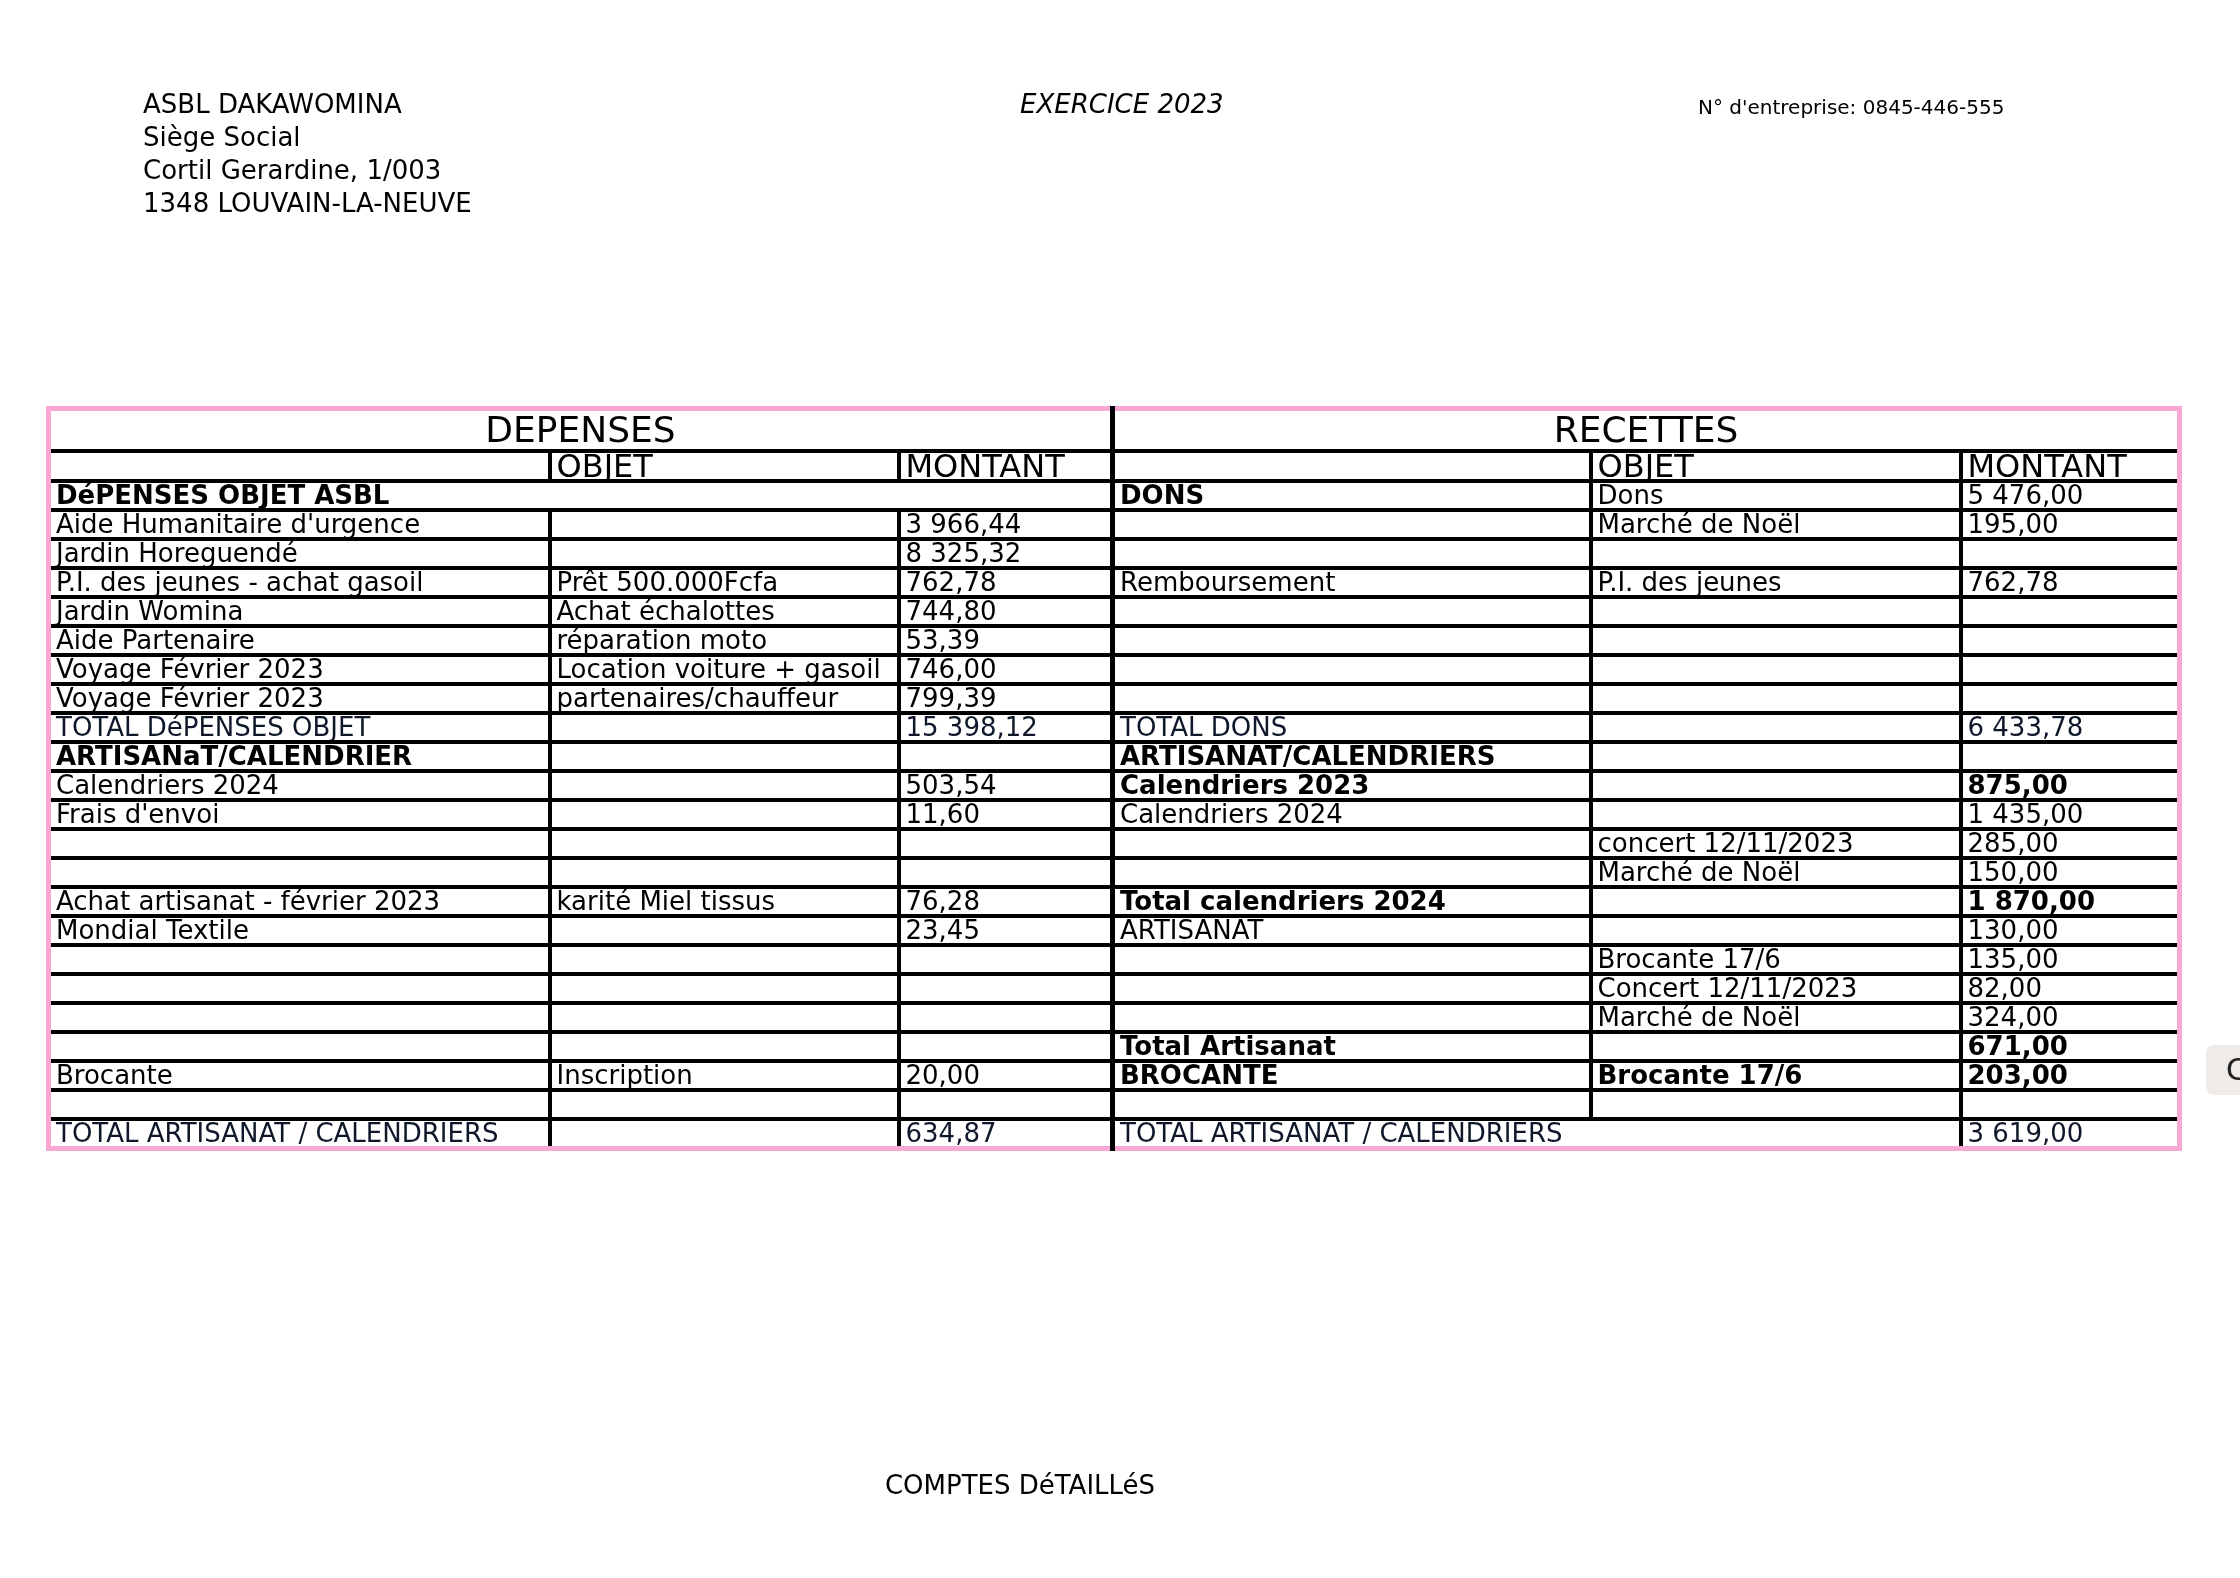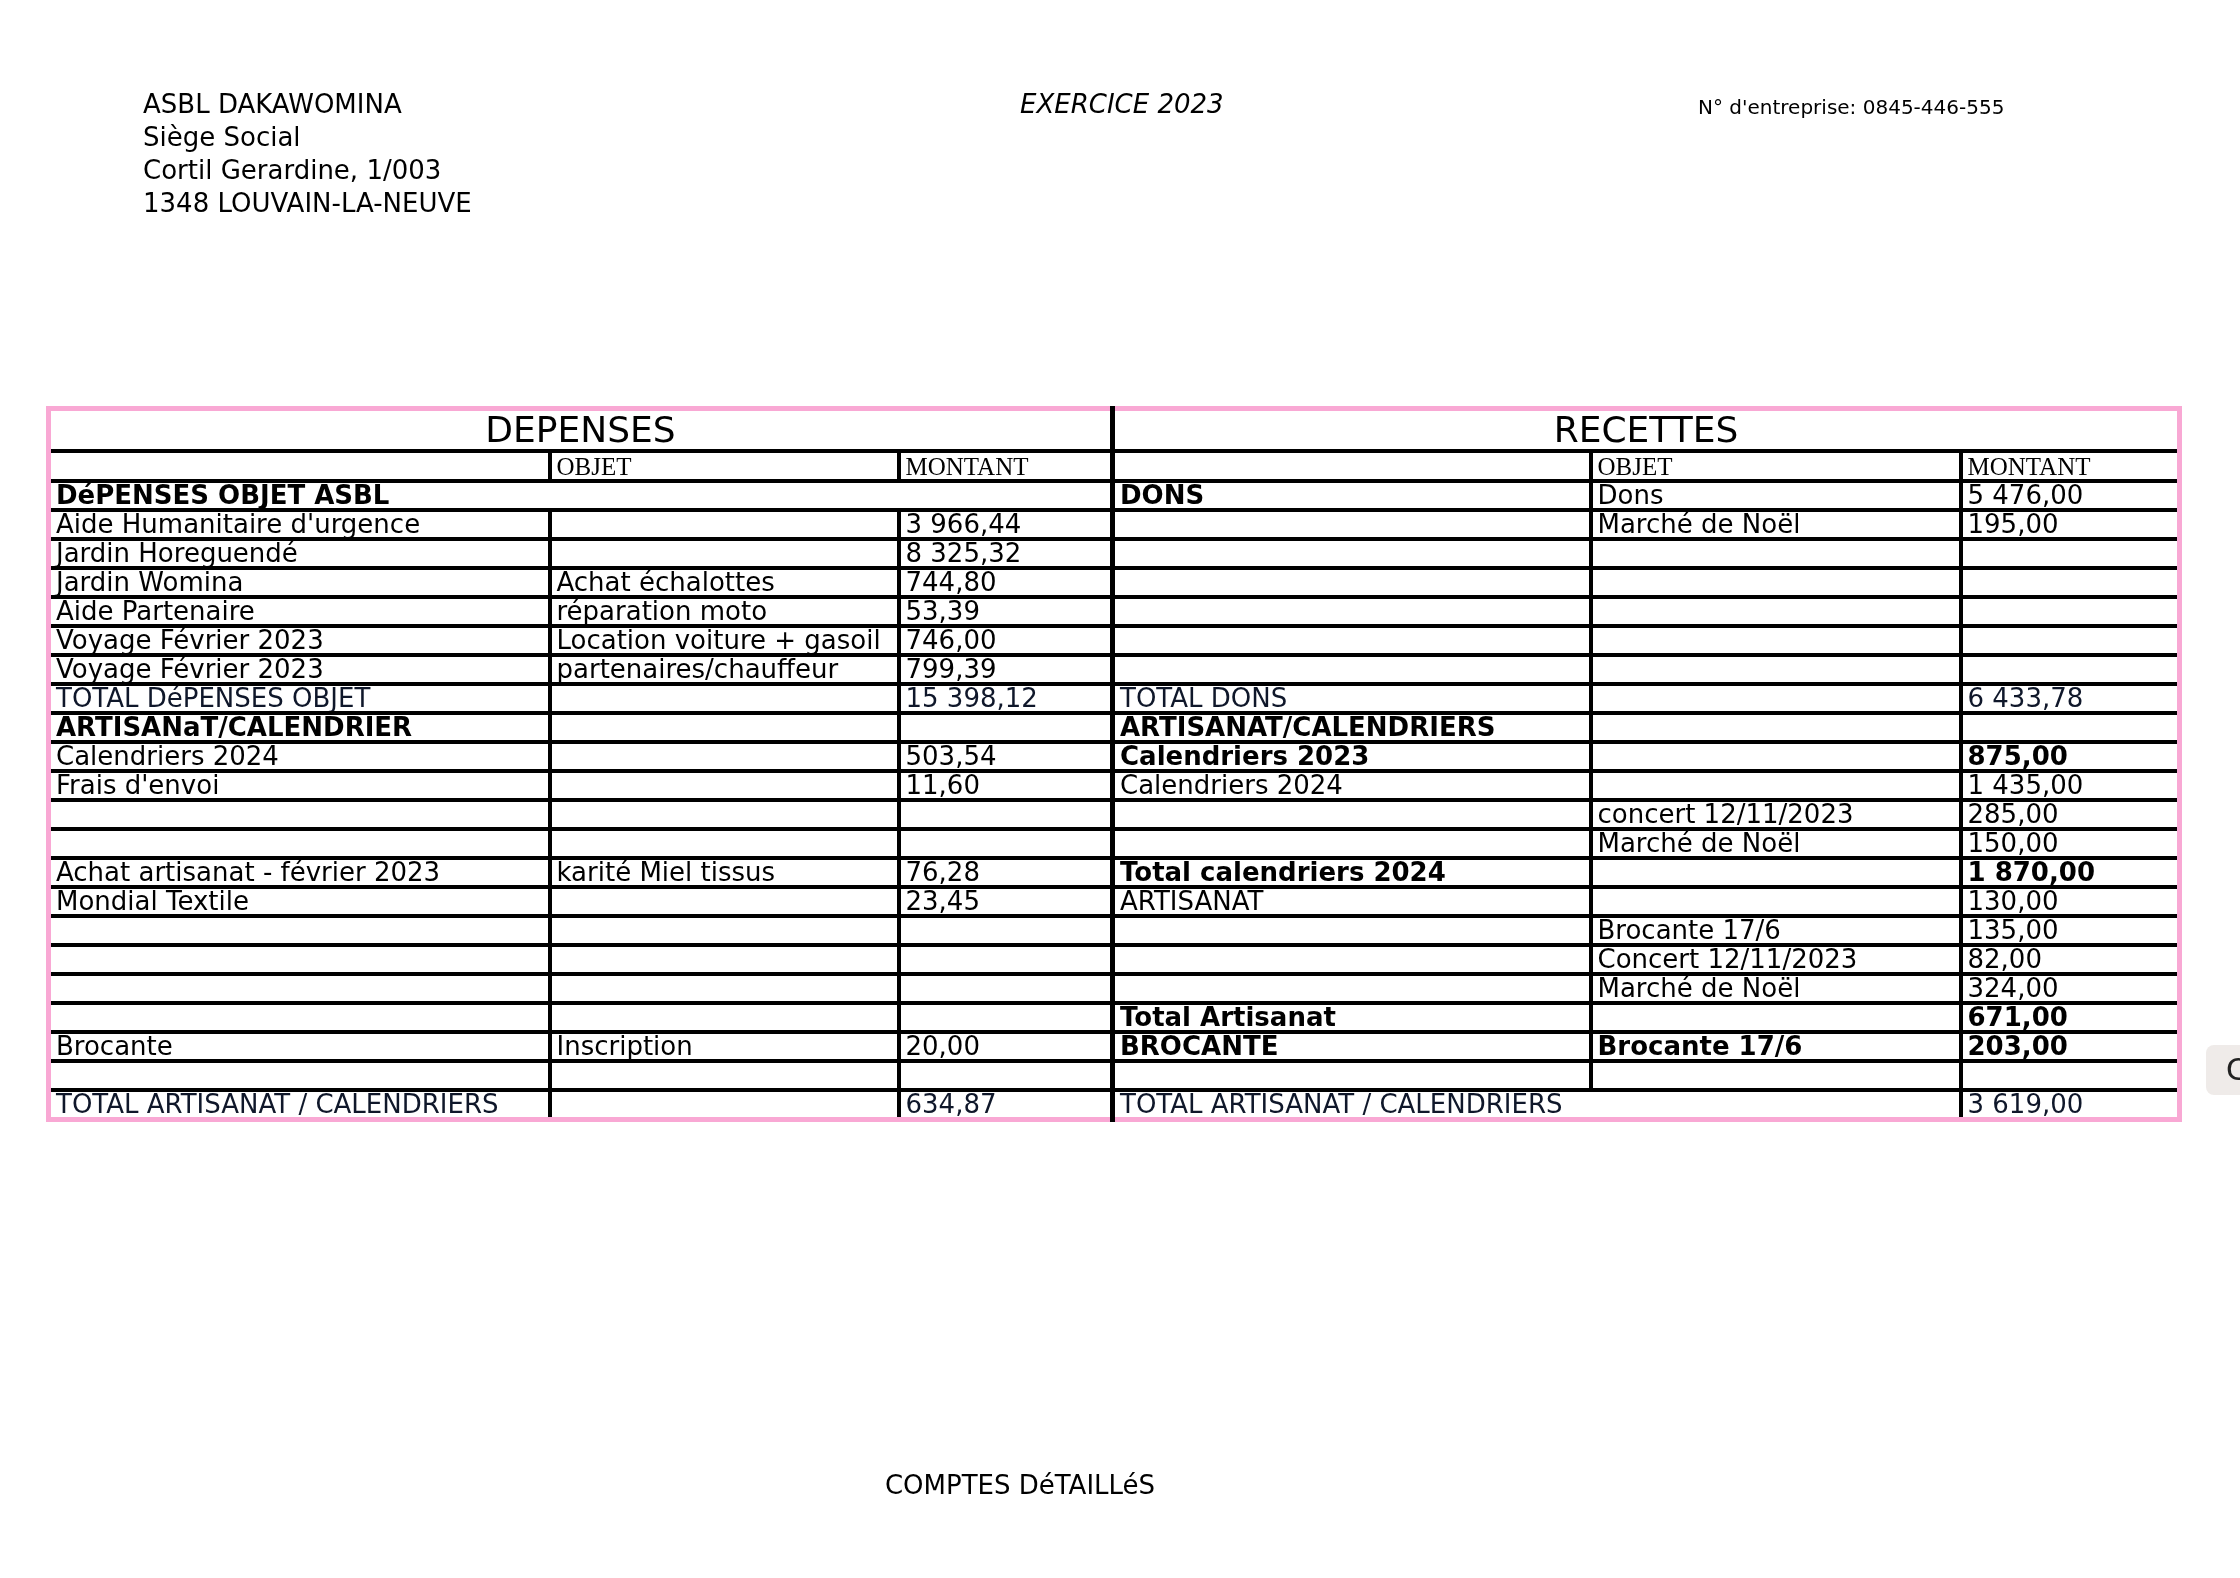--- a/index.html
+++ b/index.html
@@ -19,21 +19,21 @@
     border-collapse: collapse; table-layout: fixed;
     border: 5px solid #f9a8d4;
     font-family: "DejaVu Sans", sans-serif; font-size: 26px;
   }
   table.ledger td {
     border: 4px solid #000; padding: 0 5px; height: 25px; line-height: 25px;
     white-space: nowrap; overflow: hidden; vertical-align: bottom;
   }
   table.ledger td.sep { border-right-width: 5px; }
   table.ledger tr.title td { height: 38px; line-height: 38px; font-size: 36px; text-align: center; vertical-align: middle; }
-  table.ledger tr.colhdr td { height: 26px; font-size: 25px; font-family: Liberation Serif, serif; }
+  table.ledger tr.colhdr td { height: 26px; font-size: 32px; }
   td.num { text-align: left; }
   td.b { font-weight: bold; }
   td.red { color: #0f172a; }
 
   .side-btn {
     position: absolute; left: 2206px; top: 1045px; width: 60px; height: 50px;
     background: #efebe9; border-radius: 8px; font-size: 30px; line-height: 50px;
     padding-left: 20px; box-sizing: border-box; color: #222; overflow: hidden;
   }
 </style>
@@ -87,20 +87,28 @@
       </tr>
       <tr>
         <td>Jardin Horeguendé</td>
         <td></td>
         <td class="num sep">8 325,32</td>
         <td></td>
         <td></td>
         <td class="num"></td>
       </tr>
       <tr>
+        <td>P.I. des jeunes - achat gasoil</td>
+        <td>Prêt 500.000Fcfa</td>
+        <td class="num sep">762,78</td>
+        <td>Remboursement</td>
+        <td>P.I. des jeunes</td>
+        <td class="num">762,78</td>
+      </tr>
+      <tr>
         <td>Jardin Womina</td>
         <td>Achat échalottes</td>
         <td class="num sep">744,80</td>
         <td></td>
         <td></td>
         <td class="num"></td>
       </tr>
       <tr>
         <td>Aide Partenaire</td>
         <td>réparation moto</td>

